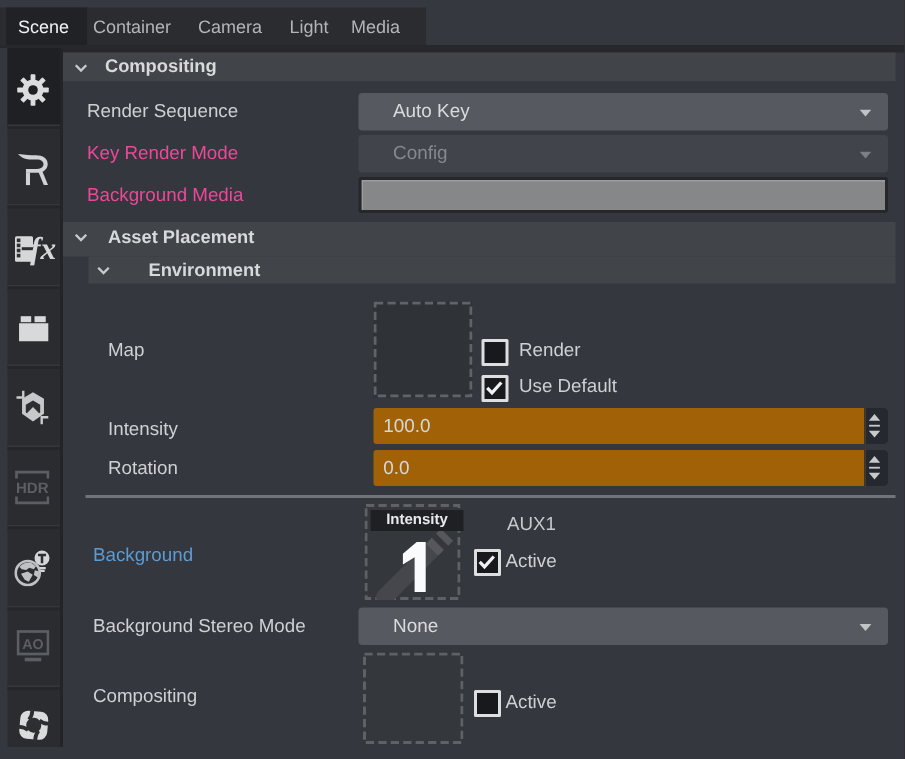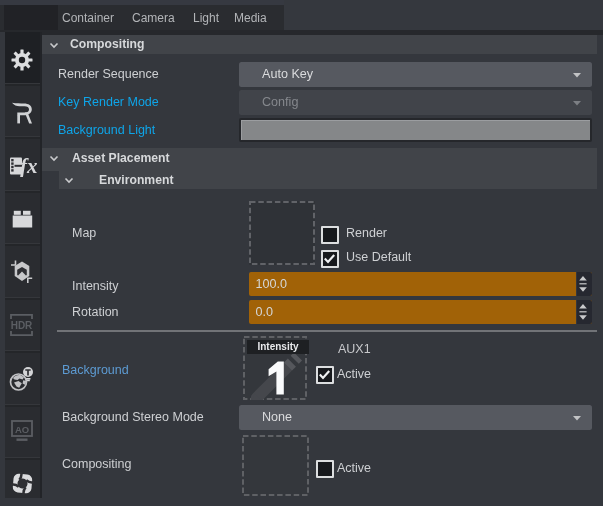--- a/index.html
+++ b/index.html
@@ -1,37 +1,38 @@
 <!DOCTYPE html>
 <html><head>
 <meta charset="utf-8">
 <style>
   html,body{margin:0;padding:0;}
   body{width:603px;height:506px;position:relative;overflow:hidden;
        font-family:"Liberation Sans", sans-serif;background:#2b2c2f;}
   .abs{position:absolute;}
   .lbl{position:absolute;font-size:12.5px;color:#ced0d3;white-space:nowrap;}
-  .dis{color:#0ea5e9;}
+  .dis{color:#ec4899;}
   .hdrtxt{position:absolute;font-size:12.2px;font-weight:bold;color:#d7d9db;white-space:nowrap;}
   .dd{position:absolute;left:239px;width:353px;height:25px;background:#565960;border-radius:2.5px;}
   .dd .t{position:absolute;left:23px;top:0;line-height:25px;font-size:12.6px;color:#dadbdd;}
   .dd.off{background:#41444a;}
   .dd.off .t{color:#85888d;}
   .spin{position:absolute;left:249px;width:343px;height:24px;background:#a16207;border-radius:2px;}
   .spin .t{position:absolute;left:6.5px;top:0;line-height:24px;font-size:12.6px;color:#d4d6d8;}
   .cb{position:absolute;width:13.5px;height:13.5px;background:#17191d;border:2px solid #dcdee0;border-radius:1px;}
 </style>
 </head>
 <body>
 
 <div class="abs" style="left:0;top:0;width:603px;height:30px;background:#35383e;"></div>
 <div class="abs" style="left:0;top:0;width:284px;height:30px;background:#2a2c30;"></div>
 <div class="abs" style="left:0;top:0;width:284px;height:5px;background:#363941;"></div>
 <div class="abs" style="left:4px;top:5px;width:54px;height:25px;background:#212226;"></div>
 <div class="abs" style="left:0;top:0;width:603px;height:31px;">
+  <span style="position:absolute;left:12px;top:0;line-height:36px;font-size:12px;color:#f1f2f4;">Scene</span>
   <span style="position:absolute;left:62px;top:0;line-height:36px;font-size:12px;color:#b3b5b8;">Container</span>
   <span style="position:absolute;left:132px;top:0;line-height:36px;font-size:12px;color:#b3b5b8;">Camera</span>
   <span style="position:absolute;left:193px;top:0;line-height:36px;font-size:12px;color:#b3b5b8;">Light</span>
   <span style="position:absolute;left:234px;top:0;line-height:36px;font-size:12px;color:#b3b5b8;">Media</span>
 </div>
 
 <div class="abs" style="left:0;top:30px;width:42px;height:2px;background:#26282c;"></div>
 <div class="abs" style="left:0;top:32px;width:42px;height:474px;background:#34373d;"></div>
 <div class="abs" style="left:5px;top:32px;width:35px;height:466px;background:#2a2c30;"></div>
 <div class="abs" style="left:40px;top:32px;width:2px;height:466px;background:#222428;"></div>
@@ -161,21 +162,21 @@
 </div>
 
 <div class="lbl dis" style="left:58px;top:90px;line-height:25px;">Key Render Mode</div>
 <div class="dd off" style="top:90px;">
     <span class="t">Config</span>
   <svg style="position:absolute;right:11px;top:10.5px;" width="8" height="5" viewBox="0 0 8 5">
       <polygon points="0,0 8,0 4,4.6" fill="#7c7f84"></polygon>
     </svg>
 </div>
 
-<div class="lbl dis" style="left:58px;top:118px;line-height:25px;">Background Light</div>
+<div class="lbl dis" style="left:58px;top:118px;line-height:25px;">Background Media</div>
 <div class="abs" style="left:239px;top:118px;width:353px;height:24px;background:#858789;border:2px solid #25272b;border-radius:2px;box-sizing:border-box;box-shadow:inset 1px 1px 0 #9b9da0;"></div>
 
 <div class="abs" style="left:42px;top:148px;width:555px;height:23px;background:#414449;"></div>
 <svg class="abs" style="left:49px;top:155px;" width="10" height="7" viewBox="0 0 10 7">
     <polyline points="1.5,1.5 5,5 8.5,1.5" fill="none" stroke="#c9cacc" stroke-width="1.6"></polyline>
   </svg>
 <div class="hdrtxt" style="left:72px;top:148px;line-height:21px;">Asset Placement</div>
 
 <div class="abs" style="left:59px;top:171px;width:538px;height:18px;background:#414449;"></div>
 <svg class="abs" style="left:64px;top:177px;" width="10" height="7" viewBox="0 0 10 7">

